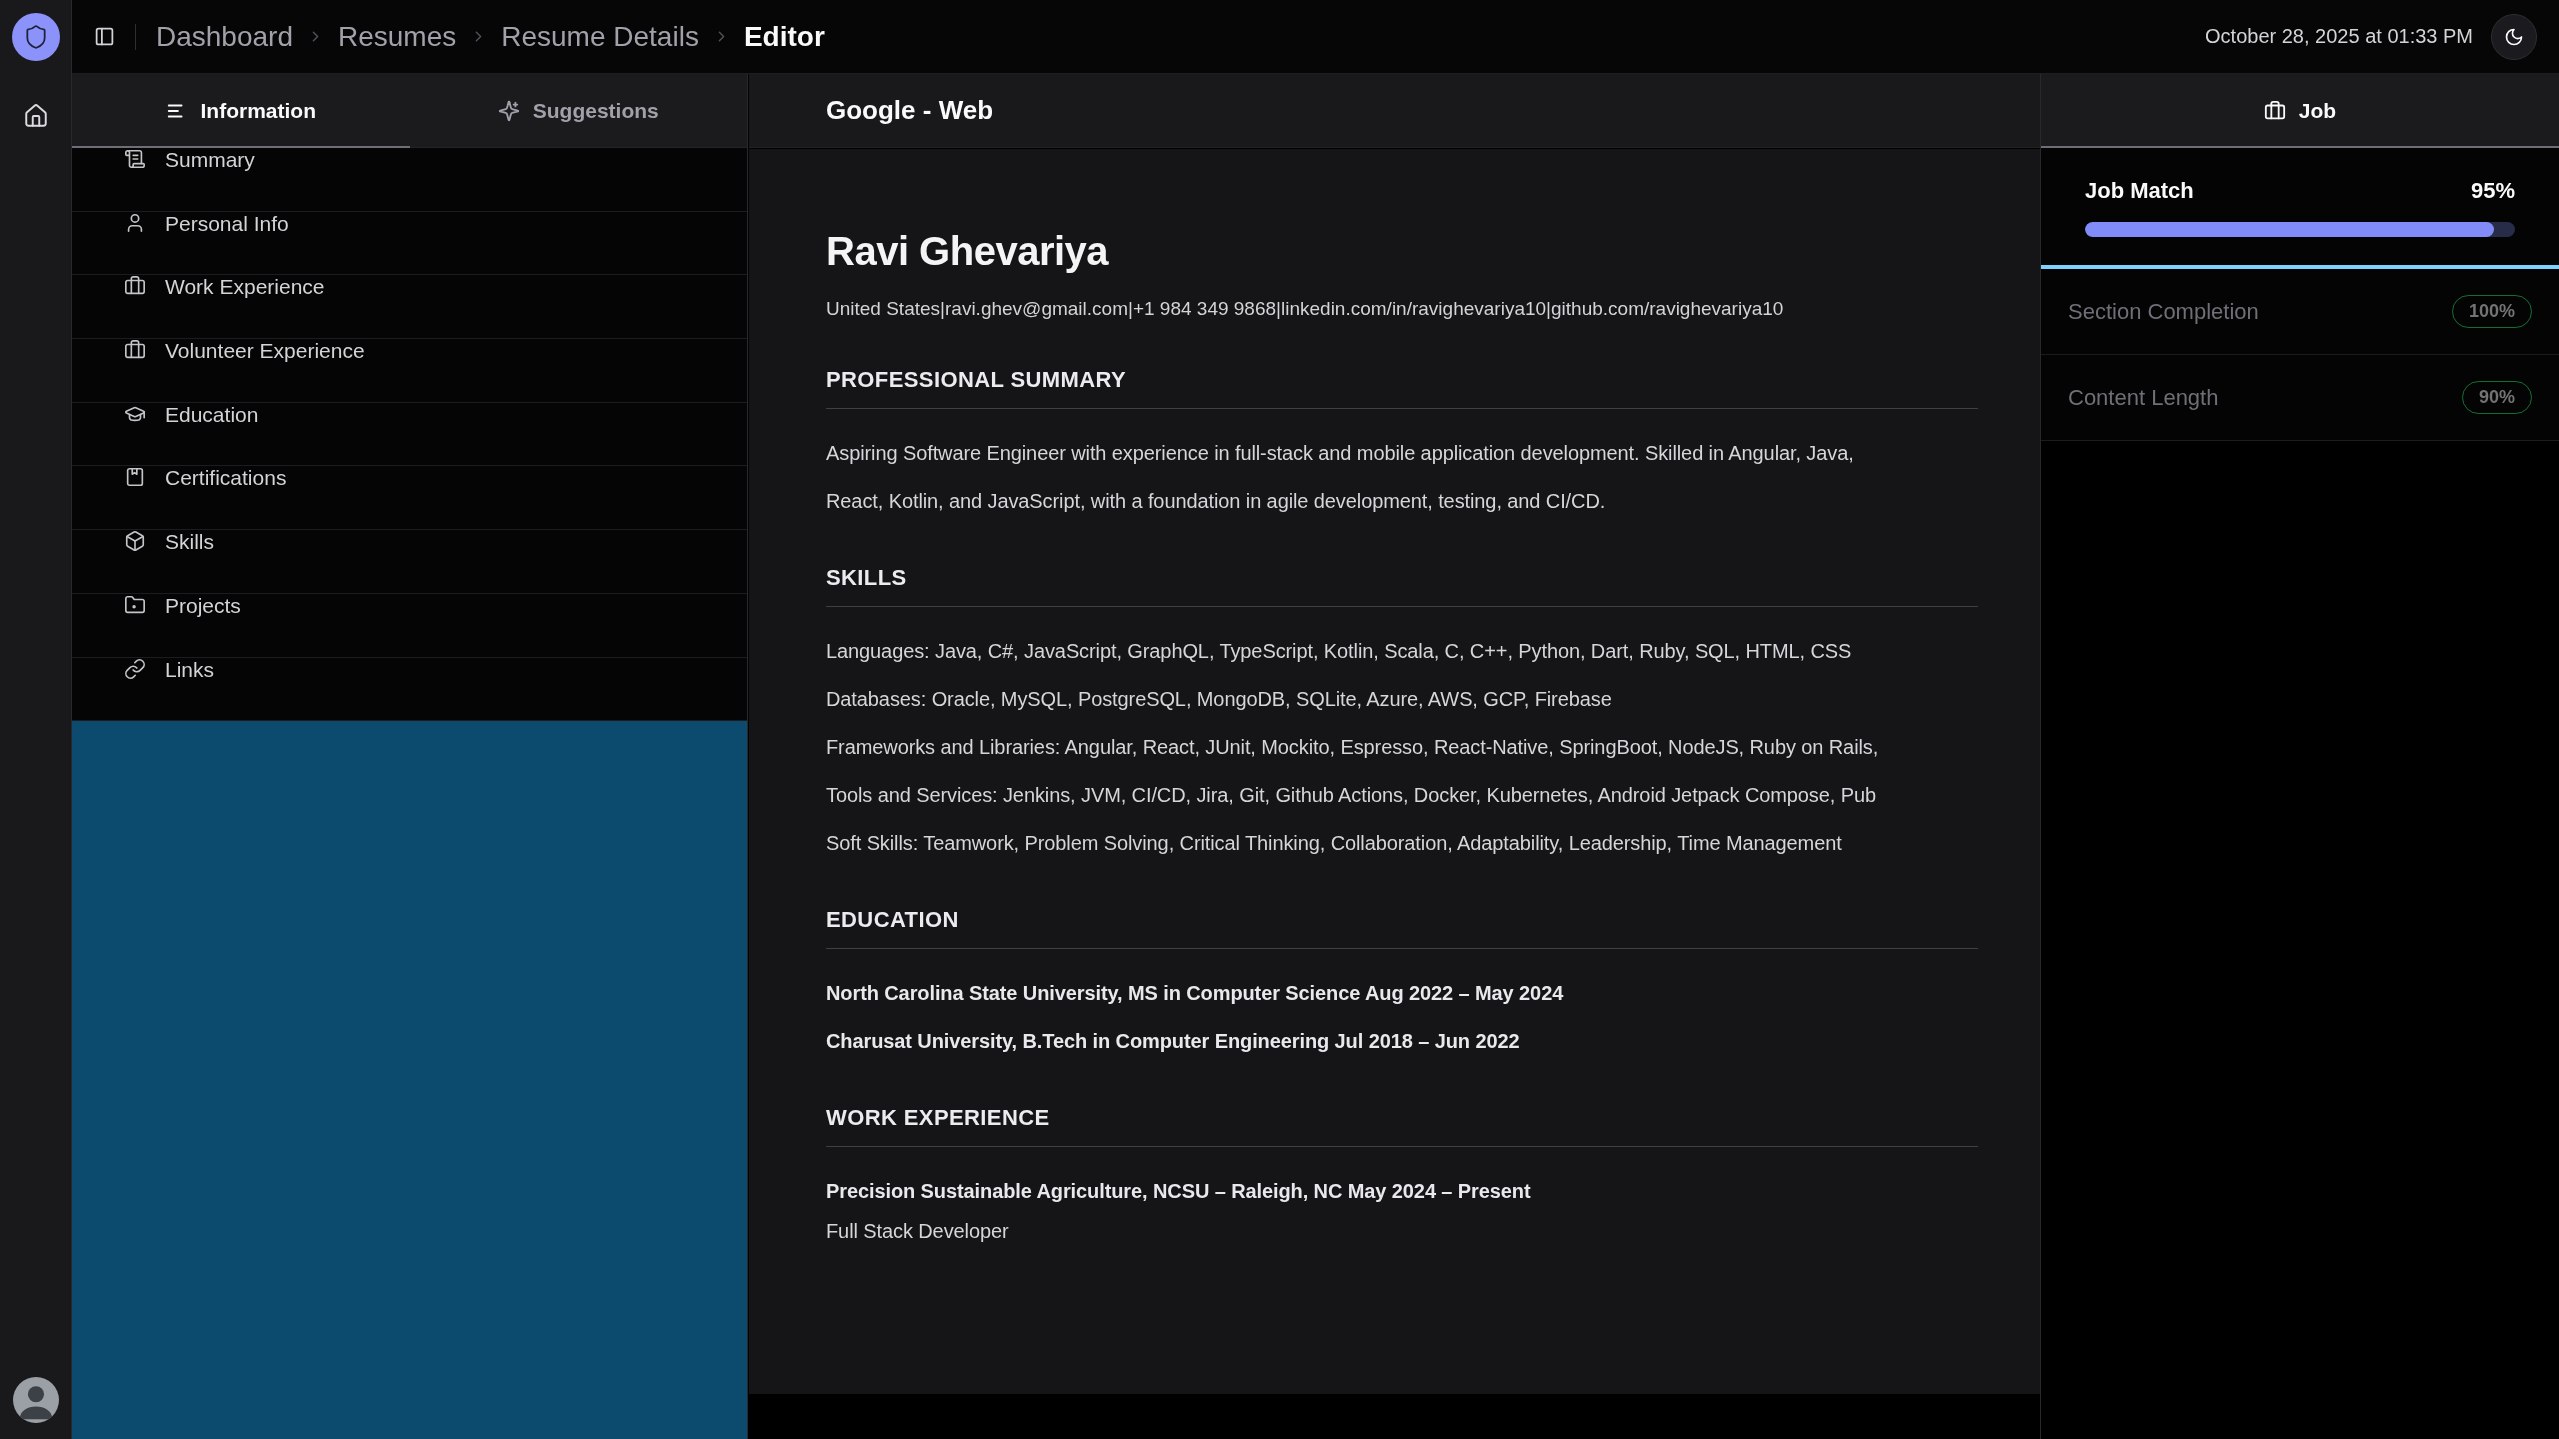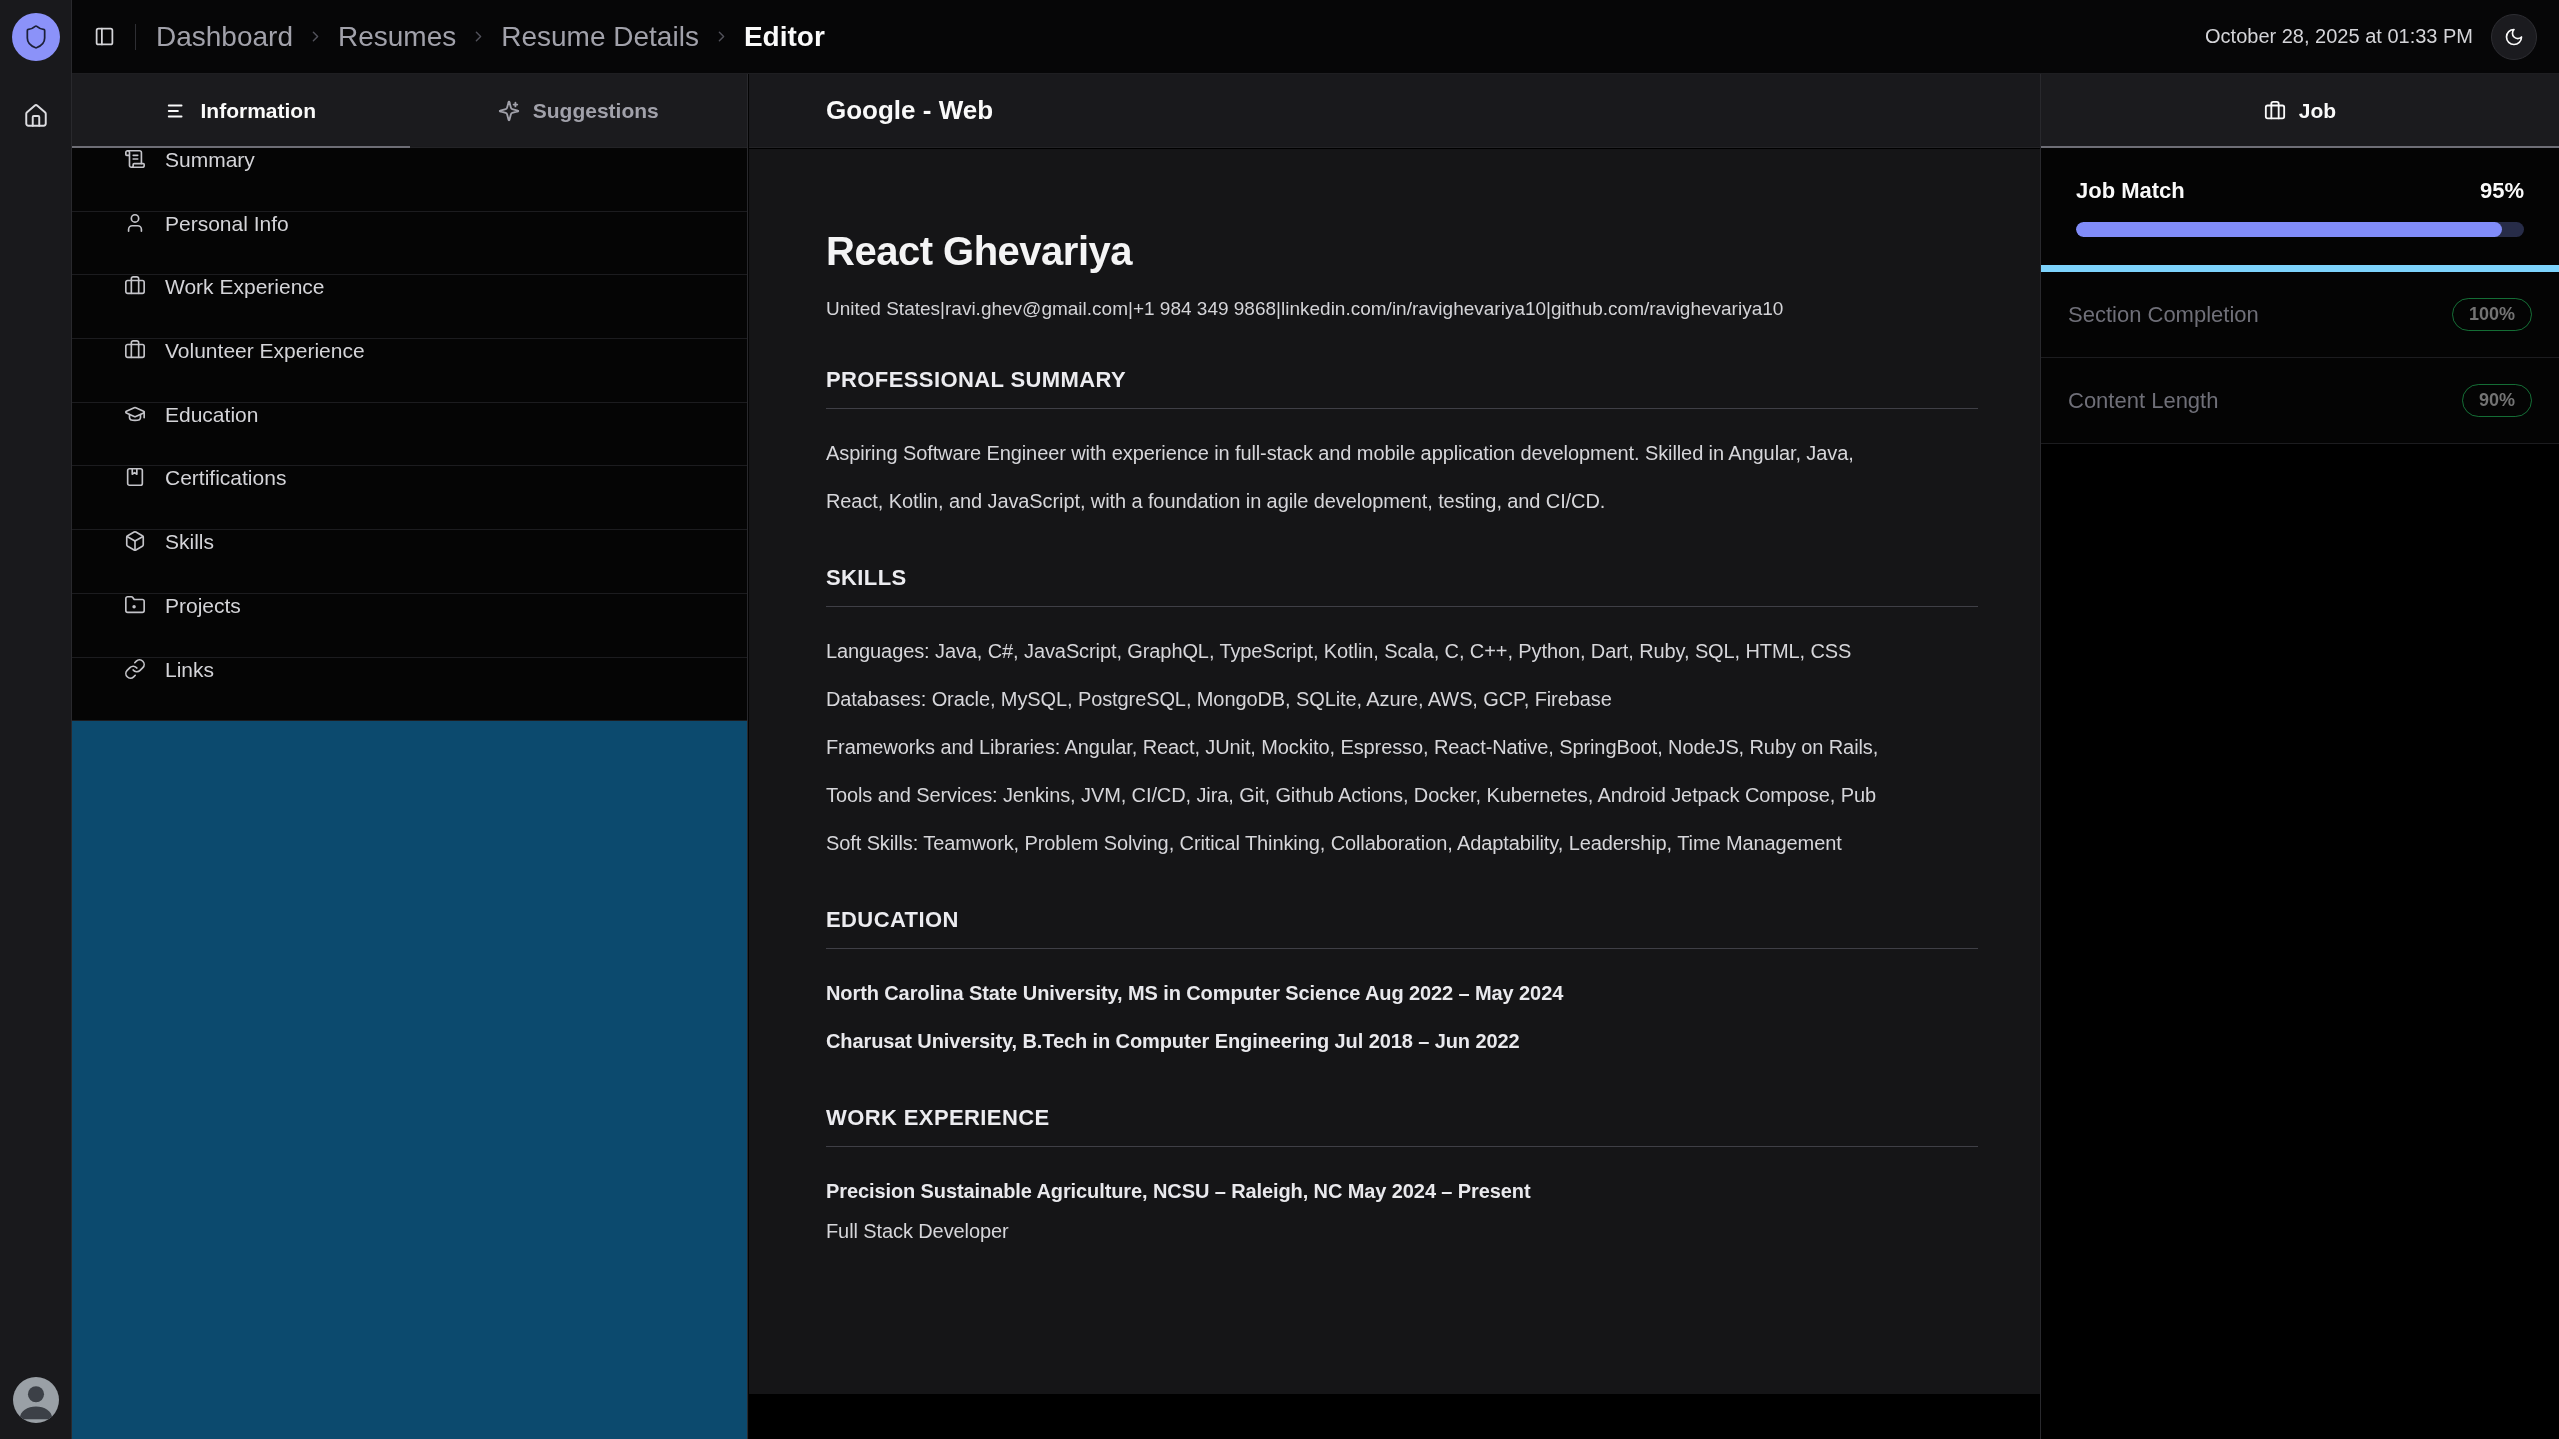--- a/index.html
+++ b/index.html
@@ -91,21 +91,21 @@
   .res-contact { margin-top:24px; font-size:19px; color:#d4d4d8; }
   .section { margin-top:47px; }
   .section h2 { font-size:22px; font-weight:700; color:#ececf0; letter-spacing:0.4px; }
   .rule { height:1px; background:#3f3f46; margin:15px 0 27px; }
   .section p { font-size:20px; line-height:34px; color:#d6d6da; margin-bottom:14px; letter-spacing:-0.1px; }
   .section p.b { font-weight:700; color:#e9e9ed; }
   .section p.tight { margin-bottom:6px; }
 
   
   .jobpanel { position:absolute; left:2040px; top:74px; right:0; bottom:0; background:#000; border-left:1px solid #29292d; }
-  .match { padding:30px 35px 28px; border-bottom:7px solid #7dd3fc; background:#040404; }
+  .match { padding:30px 44px 28px; border-bottom:4px solid #7dd3fc; background:#040404; }
   .match-row { display:flex; align-items:center; justify-content:space-between; }
   .match-label { font-size:22px; font-weight:700; color:#fafafa; }
   .match-value { font-size:22px; font-weight:700; color:#fafafa; }
   .bar { margin-top:18px; height:15px; border-radius:8px; background:#272c48; overflow:hidden; }
   .bar-fill { height:100%; border-radius:8px; background:#818cf8; }
   .metric {
     height:86px; display:flex; align-items:center; justify-content:space-between;
     padding:0 27px; border-bottom:1px solid #1c1c1f; background:#040404;
   }
   .metric-label { font-size:22px; color:#6f6f78; }
@@ -297,21 +297,21 @@
         <span>Links</span>
       </div>
     </div>
   </div>
 
   <div class="main">
     <div class="main-header">
       <span>Google - Web</span>
     </div>
     <div class="paper">
-      <h1 class="res-name">React Ghevariya</h1>
+      <h1 class="res-name">Ravi Ghevariya</h1>
       <div class="res-contact">United States|ravi.ghev@gmail.com|+1 984 349 9868|linkedin.com/in/ravighevariya10|github.com/ravighevariya10</div>
 
       <div class="section">
         <h2>PROFESSIONAL SUMMARY</h2>
         <div class="rule"></div>
         <p>Aspiring Software Engineer with experience in full-stack and mobile application development. Skilled in Angular, Java,</p>
         <p>React, Kotlin, and JavaScript, with a foundation in agile development, testing, and CI/CD.</p>
       </div>
 
       <div class="section">

